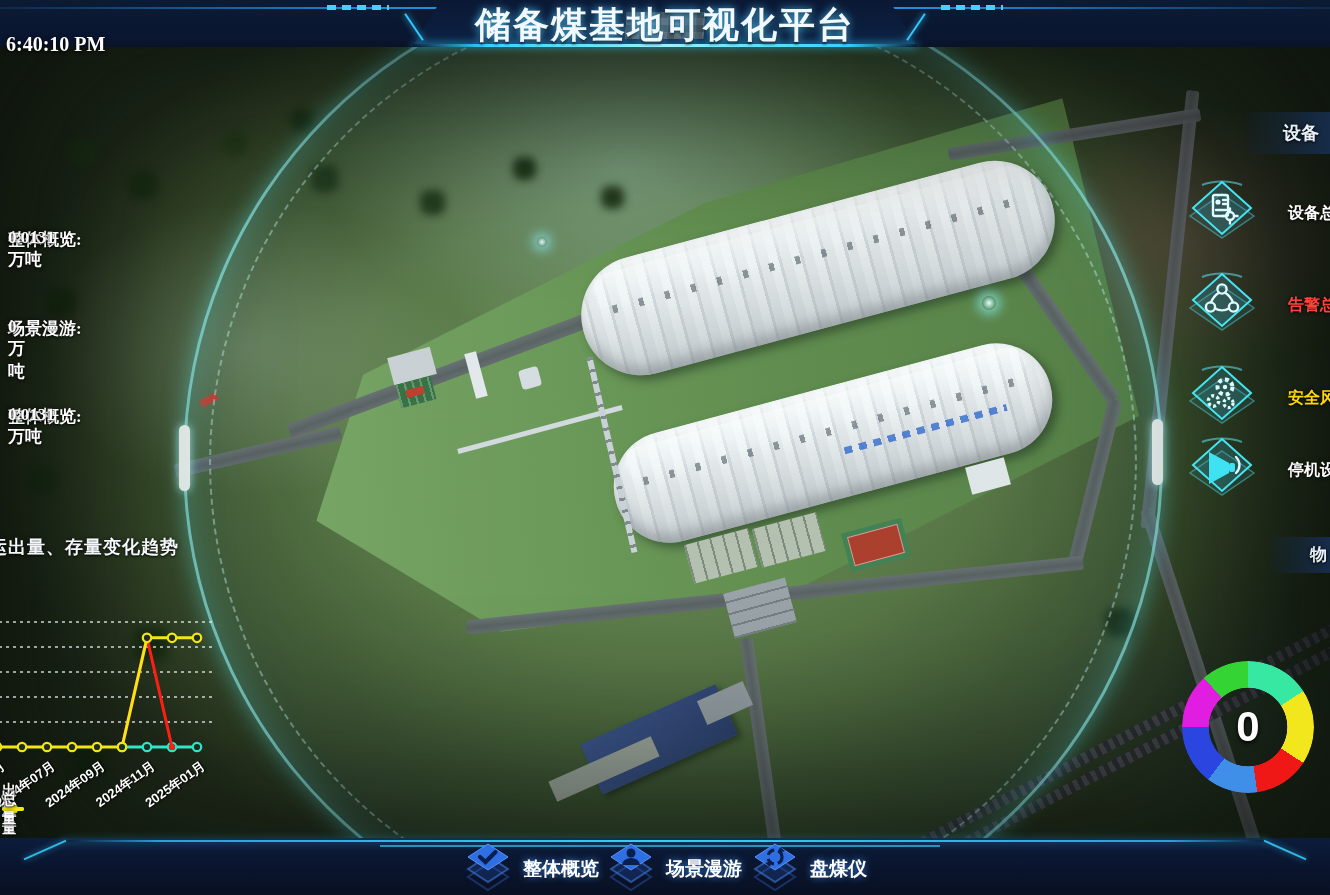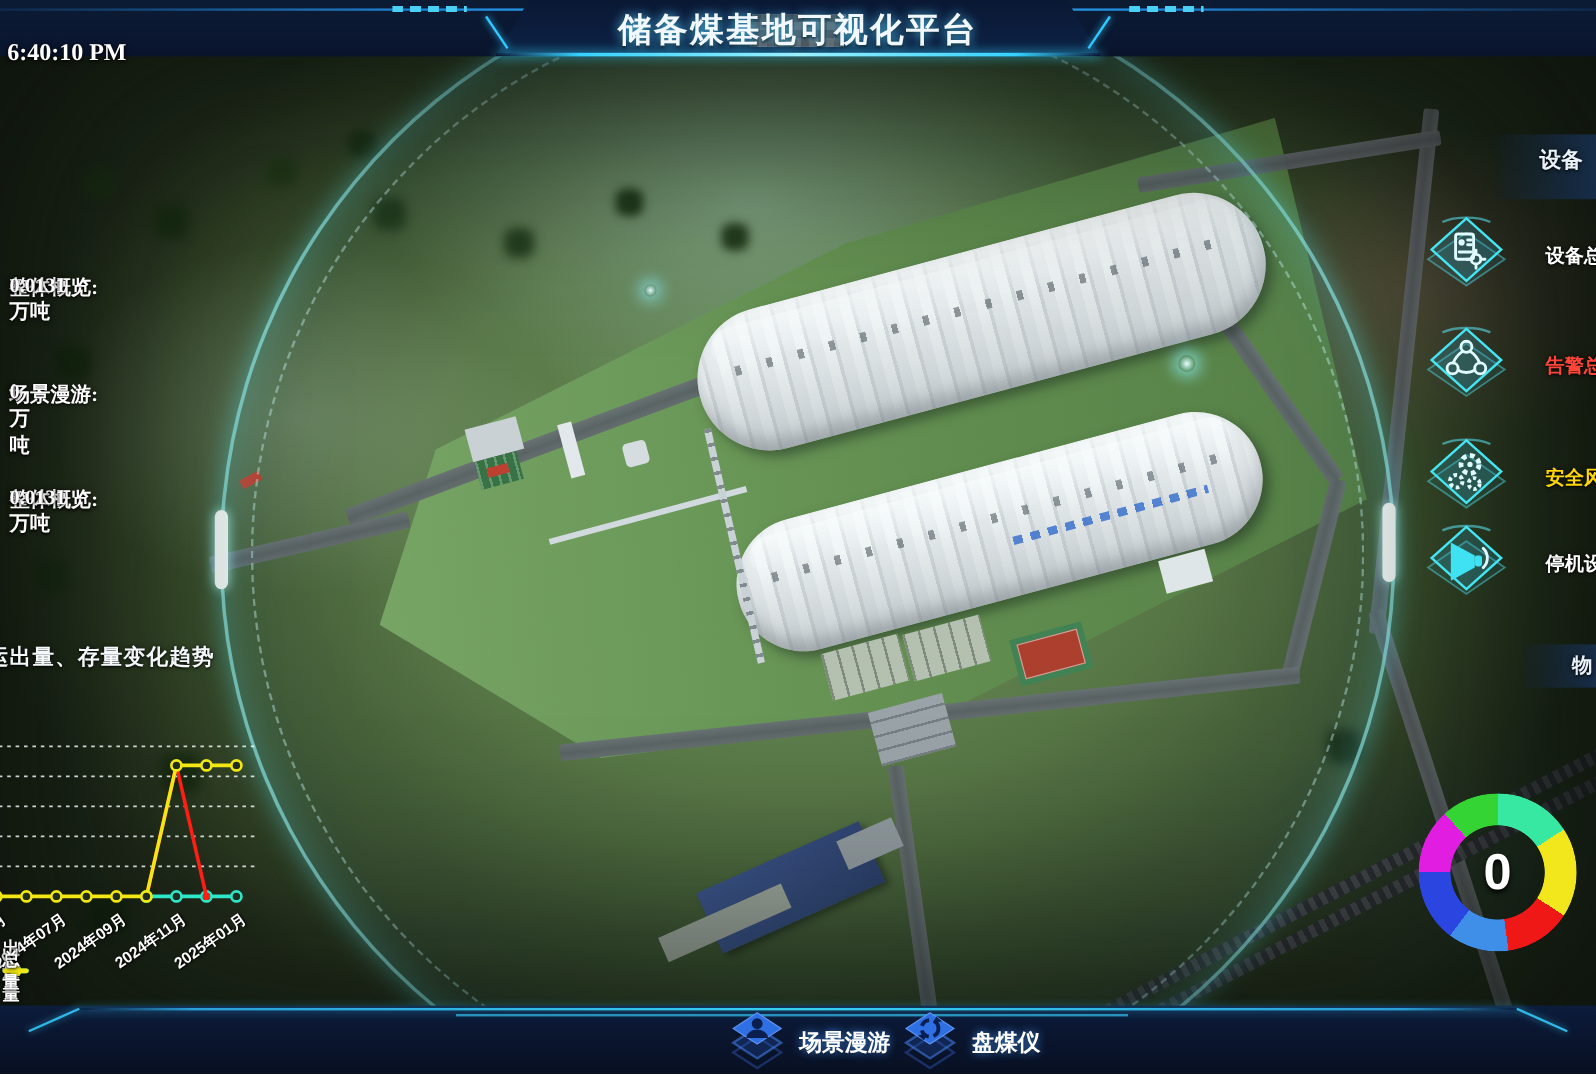--- a/index.html
+++ b/index.html
@@ -72,21 +72,21 @@
     background:linear-gradient(90deg,transparent,#35d2ff 14%,#9df2ff 50%,#35d2ff 86%,transparent);
     box-shadow:0 0 9px #35d2ff;}
   .pd{width:32px;height:2px;background:#2fc8ff;box-shadow:0 0 6px #2fc8ff;}
   .title-row{left:413px;top:8px;width:504px;height:34px;display:flex;position:absolute;
     align-items:center;justify-content:center;gap:4px;}
   .title-row *{position:static;}
   .redacted{display:inline-block;width:78px;height:27px;opacity:.85;transform:skew(-4deg);
     background:repeating-linear-gradient(0deg,rgba(150,150,150,.9) 0 7px,rgba(105,105,105,.9) 7px 14px),
                repeating-linear-gradient(90deg,#8e8e8e 0 7px,#b3b3b3 7px 14px);
     background-blend-mode:multiply;}
-  .page-title{font-size:28px;font-weight:bold;color:#f2f8ff;letter-spacing:2px;
+  .page-title{font-size:36px;font-weight:bold;color:#f2f8ff;letter-spacing:2px;
     text-shadow:0 0 9px rgba(80,200,255,.95),0 2px 3px #000;}
   .clock{left:6px;top:33px;font-size:20px;font-weight:bold;color:#fff;}
 
   
   .stat{left:8px;display:flex;gap:14px;font-size:17px;font-weight:bold;color:#fff;position:absolute;}
   .stat span{position:static;}
   .stat .lbl{width:88px;}
 
   
   .trend-title{left:-11px;top:535px;font-size:18px;font-weight:bold;color:#f4f8fa;letter-spacing:1px;white-space:nowrap;}
@@ -95,21 +95,21 @@
   .legend{left:2px;top:809px;display:flex;align-items:center;gap:14px;position:absolute;}
   .legend *{position:static;}
   .legend-item{display:flex;align-items:center;gap:5px;cursor:pointer;}
   .lg-marker{position:relative;width:22px;height:4px;border-radius:2px;}
   .lg-marker i{position:absolute;left:6px;top:-3px;width:10px;height:10px;border-radius:50%;}
   .lg-label{font-size:14.5px;font-weight:bold;color:#fff;}
 
   
   .side-band{background:linear-gradient(90deg,rgba(16,32,56,.15),rgba(23,46,78,.92));color:#e8f1f8;
      font-weight:bold;cursor:pointer;}
-  .band-dev{left:1247px;top:112px;width:83px;height:54px;font-size:18px;line-height:42px;padding-left:36px;}
+  .band-dev{left:1247px;top:112px;width:83px;height:42px;font-size:18px;line-height:42px;padding-left:36px;}
   .band-log{left:1270px;top:537px;width:60px;height:36px;font-size:17px;line-height:36px;padding-left:40px;}
   .r-item{left:1184px;width:150px;height:86px;cursor:pointer;}
   .r-item svg{left:0;top:0;}
   .r-item .r-label{left:104px;top:33px;font-size:16px;font-weight:bold;white-space:nowrap;}
   .dback{fill:rgba(50,190,215,.10);stroke:rgba(80,225,240,.45);stroke-width:1.5;}
   .dmain{fill:rgba(45,170,200,.22);stroke:#44e4f2;stroke-width:2;}
   .arc{fill:none;stroke:rgba(90,230,245,.55);stroke-width:2;}
   .gly{fill:none;stroke:#dffbff;stroke-width:2.4;stroke-linecap:round;}
 
   
@@ -327,20 +327,29 @@
     <div class="donut-ring" id="donut-ring" style="background: conic-gradient(rgb(55, 232, 163) 0deg, rgb(55, 232, 163) 57deg, rgb(242, 231, 29) 57deg, rgb(242, 231, 29) 123deg, rgb(240, 23, 23) 123deg, rgb(240, 23, 23) 172deg, rgb(63, 143, 232) 172deg, rgb(63, 143, 232) 217deg, rgb(43, 70, 224) 217deg, rgb(43, 70, 224) 270deg, rgb(224, 29, 224) 270deg, rgb(224, 29, 224) 318deg, rgb(53, 212, 53) 318deg, rgb(53, 212, 53) 360deg);"></div>
     <div class="donut-center">0</div>
   </div>
 
   <div class="bottom-bar"></div>
   <div class="bb-line"></div>
   <div class="bb-line2"></div>
   <div class="bb-end" style="left:22px;top:849px;transform:rotate(-24deg);"></div>
   <div class="bb-end" style="left:1262px;top:849px;transform:rotate(24deg);"></div>
 
+  <div class="nav-item" style="left:465px;width:150px;">
+    <svg width="46" height="52" viewBox="0 0 46 52">
+      <polygon points="23,22 43,35 23,48 3,35" fill="none" stroke="rgba(60,110,220,.35)" stroke-width="2"></polygon>
+      <polygon points="23,14 43,27 23,40 3,27" fill="rgba(40,90,200,.25)" stroke="rgba(70,130,235,.55)" stroke-width="2"></polygon>
+      <polygon points="23,2 43,15 23,28 3,15" fill="#2f6fe4" stroke="#5b93f2" stroke-width="1"></polygon>
+      <path d="M15,15 l5.5,5 l10,-10" stroke="#0a1f4e" stroke-width="4.2" fill="none" stroke-linecap="round"></path>
+    </svg>
+    <span class="nav-label">整体概览</span>
+  </div>
   <div class="nav-item" style="left:608px;width:150px;">
     <svg width="46" height="52" viewBox="0 0 46 52">
       <polygon points="23,22 43,35 23,48 3,35" fill="none" stroke="rgba(60,110,220,.35)" stroke-width="2"></polygon>
       <polygon points="23,14 43,27 23,40 3,27" fill="rgba(40,90,200,.25)" stroke="rgba(70,130,235,.55)" stroke-width="2"></polygon>
       <polygon points="23,2 43,15 23,28 3,15" fill="#2f6fe4" stroke="#5b93f2" stroke-width="1"></polygon>
       <circle cx="23" cy="11" r="4.5" fill="#0a1f4e"></circle>
       <path d="M14,23 a9,7 0 0 1 18,0 z" fill="#0a1f4e"></path>
     </svg>
     <span class="nav-label">场景漫游</span>
   </div>

